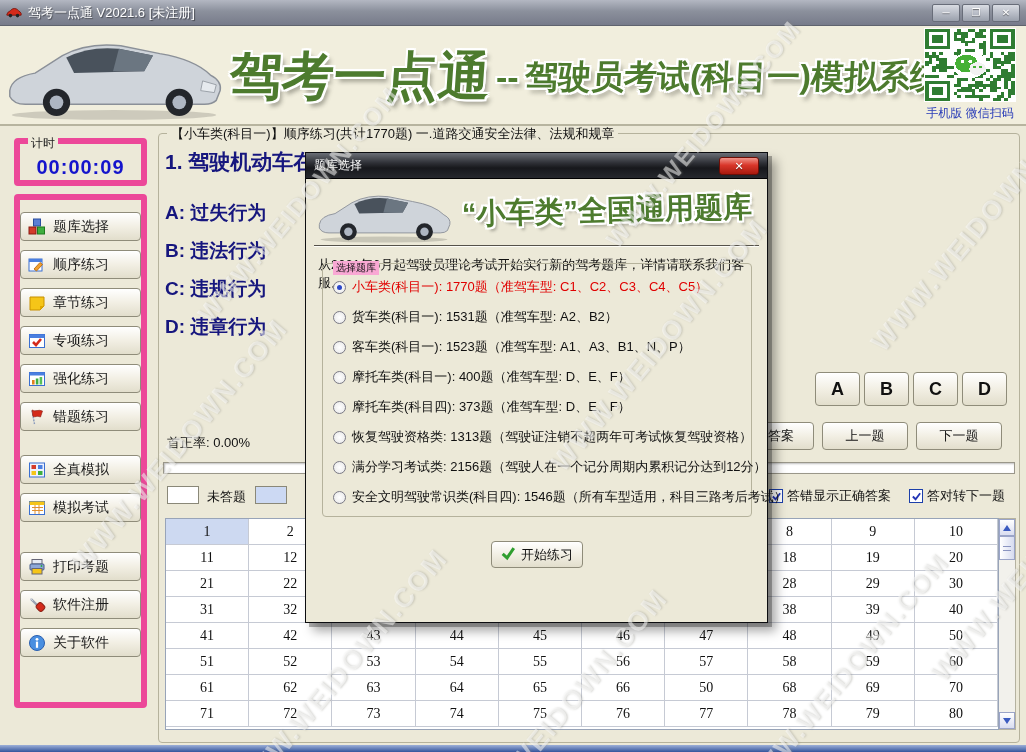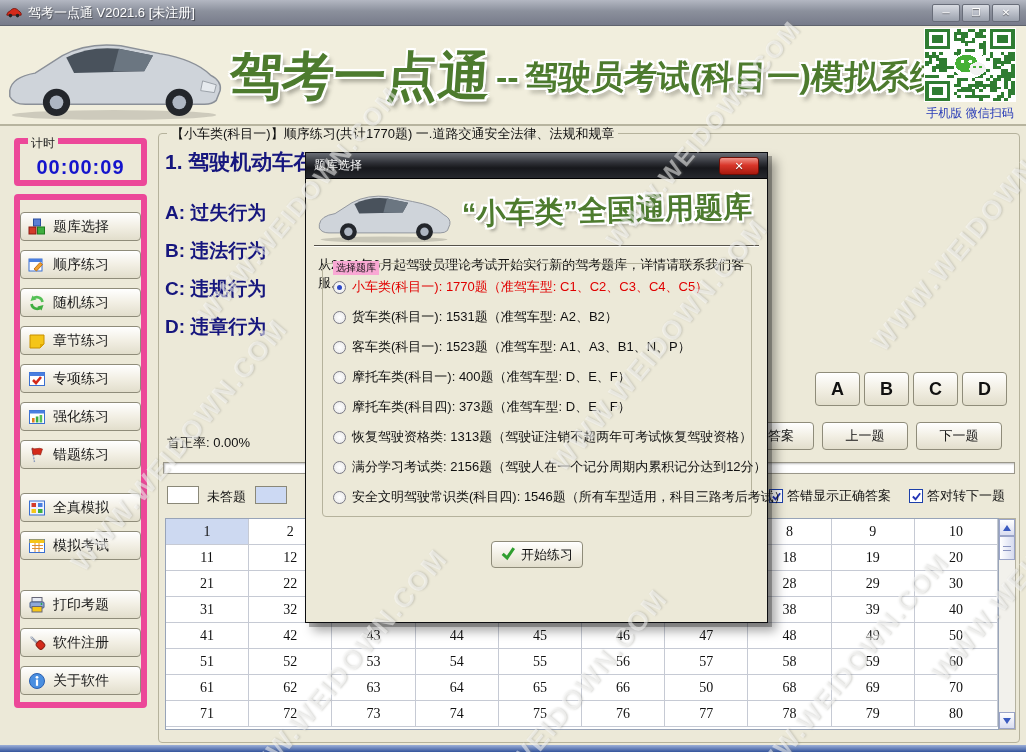--- a/index.html
+++ b/index.html
@@ -420,29 +420,20 @@
       <div class="side-btn">
         <span class="ic"><svg viewBox="0 0 18 18">
             <rect x="1" y="3" width="13" height="12" fill="#fff" stroke="#3a6fd0"></rect>
             <rect x="1" y="3" width="13" height="3" fill="#4a7fe0"></rect>
             <path d="M6 13 L12 6.5 L14.5 8.5 L8.5 15 Z" fill="#f0a030" stroke="#b06000" stroke-width="0.8"></path>
           </svg></span>
         <span class="lbl">顺序练习</span>
       </div>
       <div class="side-btn">
         <span class="ic"><svg viewBox="0 0 18 18">
-            <path d="M3.5 10 a5.5 5.5 0 0 0 9.5 3" stroke="#3fae3f" stroke-width="2.6" fill="none"></path>
-            <polygon points="15.5,11 9.5,12.5 13.5,16.5" fill="#3fae3f"></polygon>
-            <path d="M14.5 8 a5.5 5.5 0 0 0 -9.5 -3" stroke="#55c055" stroke-width="2.6" fill="none"></path>
-            <polygon points="2.5,7 8.5,5.5 4.5,1.5" fill="#55c055"></polygon>
-          </svg></span>
-        <span class="lbl">随机练习</span>
-      </div>
-      <div class="side-btn">
-        <span class="ic"><svg viewBox="0 0 18 18">
             <path d="M2 3 h14 v9 l-4 4 h-10 z" fill="#f5c518" stroke="#c79000"></path>
             <path d="M16 12 l-4 4 v-4 z" fill="#e0a800"></path>
           </svg></span>
         <span class="lbl">章节练习</span>
       </div>
       <div class="side-btn">
         <span class="ic"><svg viewBox="0 0 18 18">
             <rect x="1.5" y="2.5" width="15" height="13" fill="#fff" stroke="#3a6fd0"></rect>
             <rect x="1.5" y="2.5" width="15" height="3.5" fill="#4a7fe0"></rect>
             <path d="M5 10 l3 3 l5 -6" stroke="#d42a1a" stroke-width="2.6" fill="none"></path>

